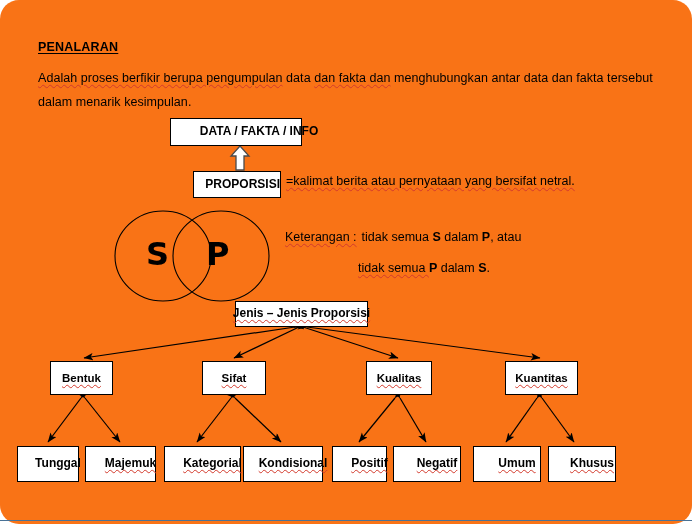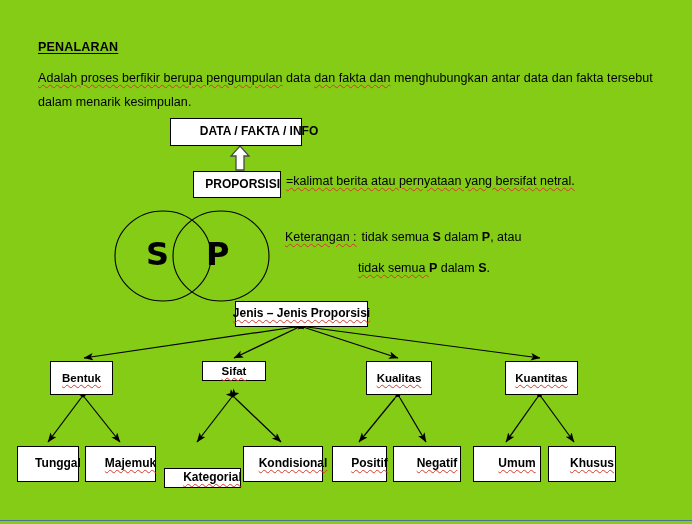--- a/index.html
+++ b/index.html
@@ -14,21 +14,22 @@
     position: relative;
     overflow: hidden;
     color: #000000;
   }
 
   #page {
     position: absolute;
     left: 0; top: 0;
     width: 692px;
     height: 524px;
-    background: #84cc16;
+    background: #f97316;
+    border-radius: 19px;
   }
 
   
   .doc-title {
     position: absolute;
     left: 38px;
     top: 40px;
     font-size: 12.5px;
     font-weight: bold;
     letter-spacing: .2px;
@@ -191,38 +192,38 @@
     <span class="sp">tidak semua </span><b>P</b><span> dalam </span><b>S</b><span>.</span>
   </div>
 
   <div class="node" style="left:235px; top:301px; width:133px; height:26px;">
     <span class="node-label sp">Jenis – Jenis Proporsisi</span>
   </div>
 
   <div class="node lvl1" style="left:50px; top:361px; width:63px; height:34px;">
     <span class="node-label sp">Bentuk</span>
   </div>
-  <div class="node lvl1" style="left:202px; top:361px; width:64px; height:20px;">
+  <div class="node lvl1" style="left:202px; top:361px; width:64px; height:34px;">
     <span class="node-label sp">Sifat</span>
   </div>
   <div class="node lvl1" style="left:366px; top:361px; width:66px; height:34px;">
     <span class="node-label sp">Kualitas</span>
   </div>
   <div class="node lvl1" style="left:505px; top:361px; width:73px; height:34px;">
     <span class="node-label sp">Kuantitas</span>
   </div>
 
   <div class="node leaf" style="left:17px; top:446px; width:62px; height:36px;">
     <span class="node-label">Tunggal</span>
   </div>
   <div class="node leaf" style="left:85px; top:446px; width:71px; height:36px;">
     <span class="node-label sp">Majemuk</span>
   </div>
 
-  <div class="node leaf" style="left:164px; top:468px; width:77px; height:20px;">
+  <div class="node leaf" style="left:164px; top:446px; width:77px; height:36px;">
     <span class="node-label sp">Kategorial</span>
   </div>
   <div class="node leaf" style="left:243px; top:446px; width:80px; height:36px;">
     <span class="node-label sp">Kondisional</span>
   </div>
 
   <div class="node leaf" style="left:332px; top:446px; width:55px; height:36px;">
     <span class="node-label sp">Positif</span>
   </div>
   <div class="node leaf" style="left:393px; top:446px; width:68px; height:36px;">

